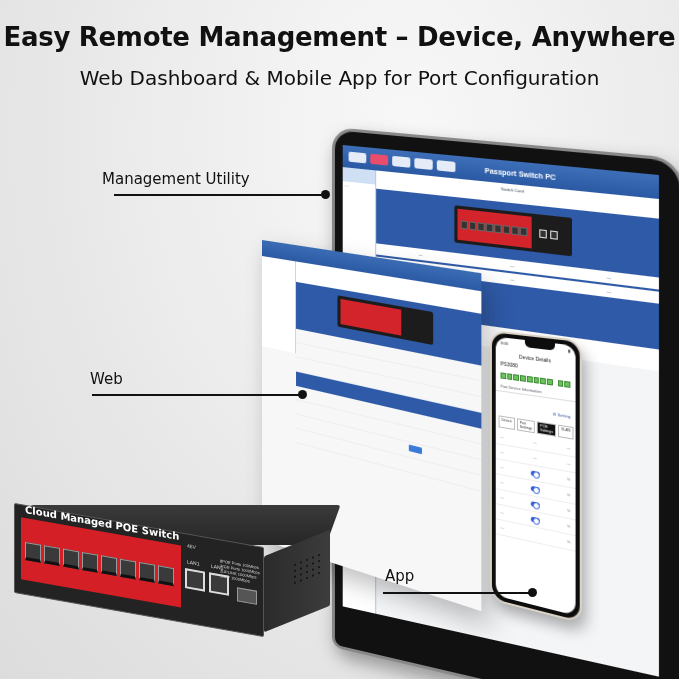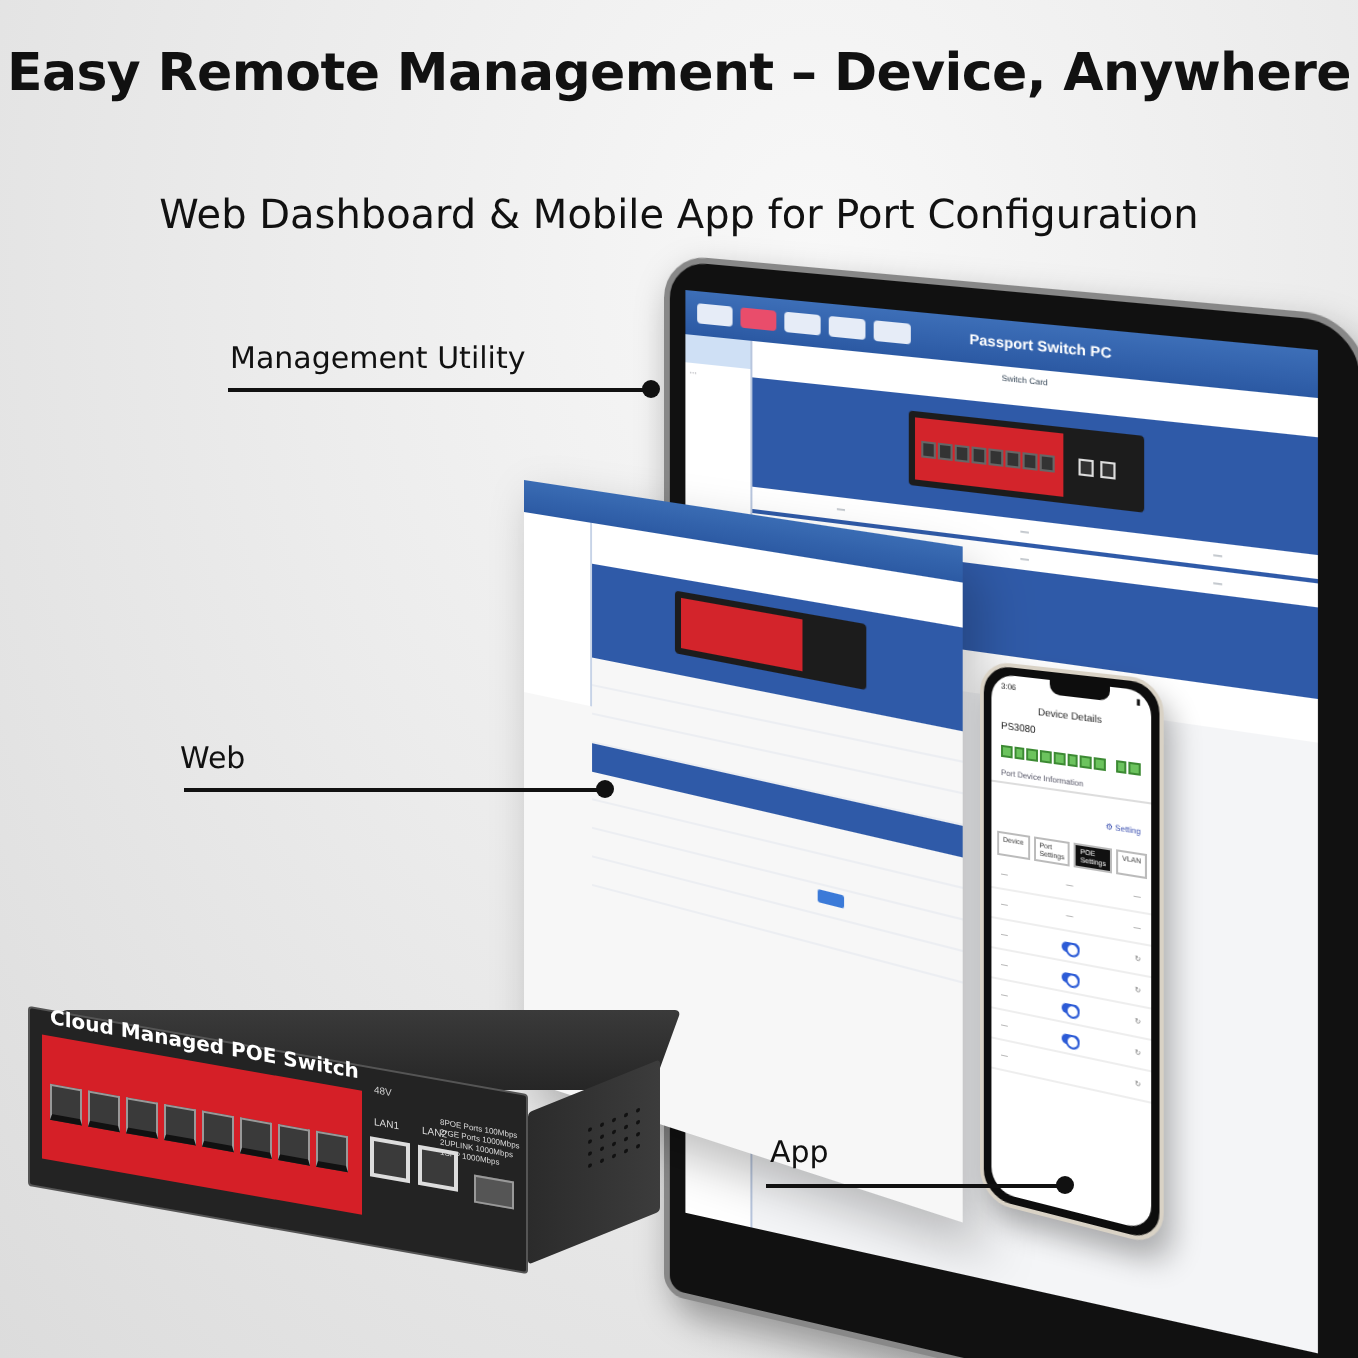--- a/index.html
+++ b/index.html
@@ -11,21 +11,20 @@
     }
     .headline {
       position: absolute; left: 0; width: 679px; top: 22px;
       text-align: center; font-weight: bold; font-size: 26px; color: #111;
       font-family: "DejaVu Sans", sans-serif; letter-spacing: -0.3px;
     }
     .subline {
       position: absolute; left: 0; width: 679px; top: 66px;
       text-align: center; font-size: 20px; color: #111;
       font-family: "DejaVu Sans", sans-serif;
-      margin-top: 29px;
     }
 
     
     .monitor {
       position: absolute; left: 332px; top: 127px; width: 330px; height: 520px;
       background: #111; border-radius: 22px 28px 10px 10px;
       transform: perspective(900px) rotateY(-14deg) skewY(5deg);
       transform-origin: left top;
       box-shadow: 4px 8px 18px rgba(0,0,0,0.35);
       border: 3px solid #888;
@@ -264,21 +263,21 @@
         <span>↻</span>
       </div>
     <div class="ph-row">
         <span>—</span>
         <span></span>
         <span>↻</span>
       </div>
   </div>
 </div>
 
-<div class="callout-label" style="left:115px; top:170px;">Management Utility</div>
+<div class="callout-label" style="left:102px; top:170px;">Management Utility</div>
 <div class="callout-line" style="left:114px; top:194px; width:210px;"></div>
 <div class="callout-dot" style="left:321px; top:190px;"></div>
 
 <div class="callout-label" style="left:90px; top:370px;">Web</div>
 <div class="callout-line" style="left:92px; top:394px; width:210px;"></div>
 <div class="callout-dot" style="left:298px; top:390px;"></div>
 
 <div class="callout-label" style="left:385px; top:567px;">App</div>
 <div class="callout-line" style="left:383px; top:592px; width:150px;"></div>
 <div class="callout-dot" style="left:528px; top:588px;"></div>

